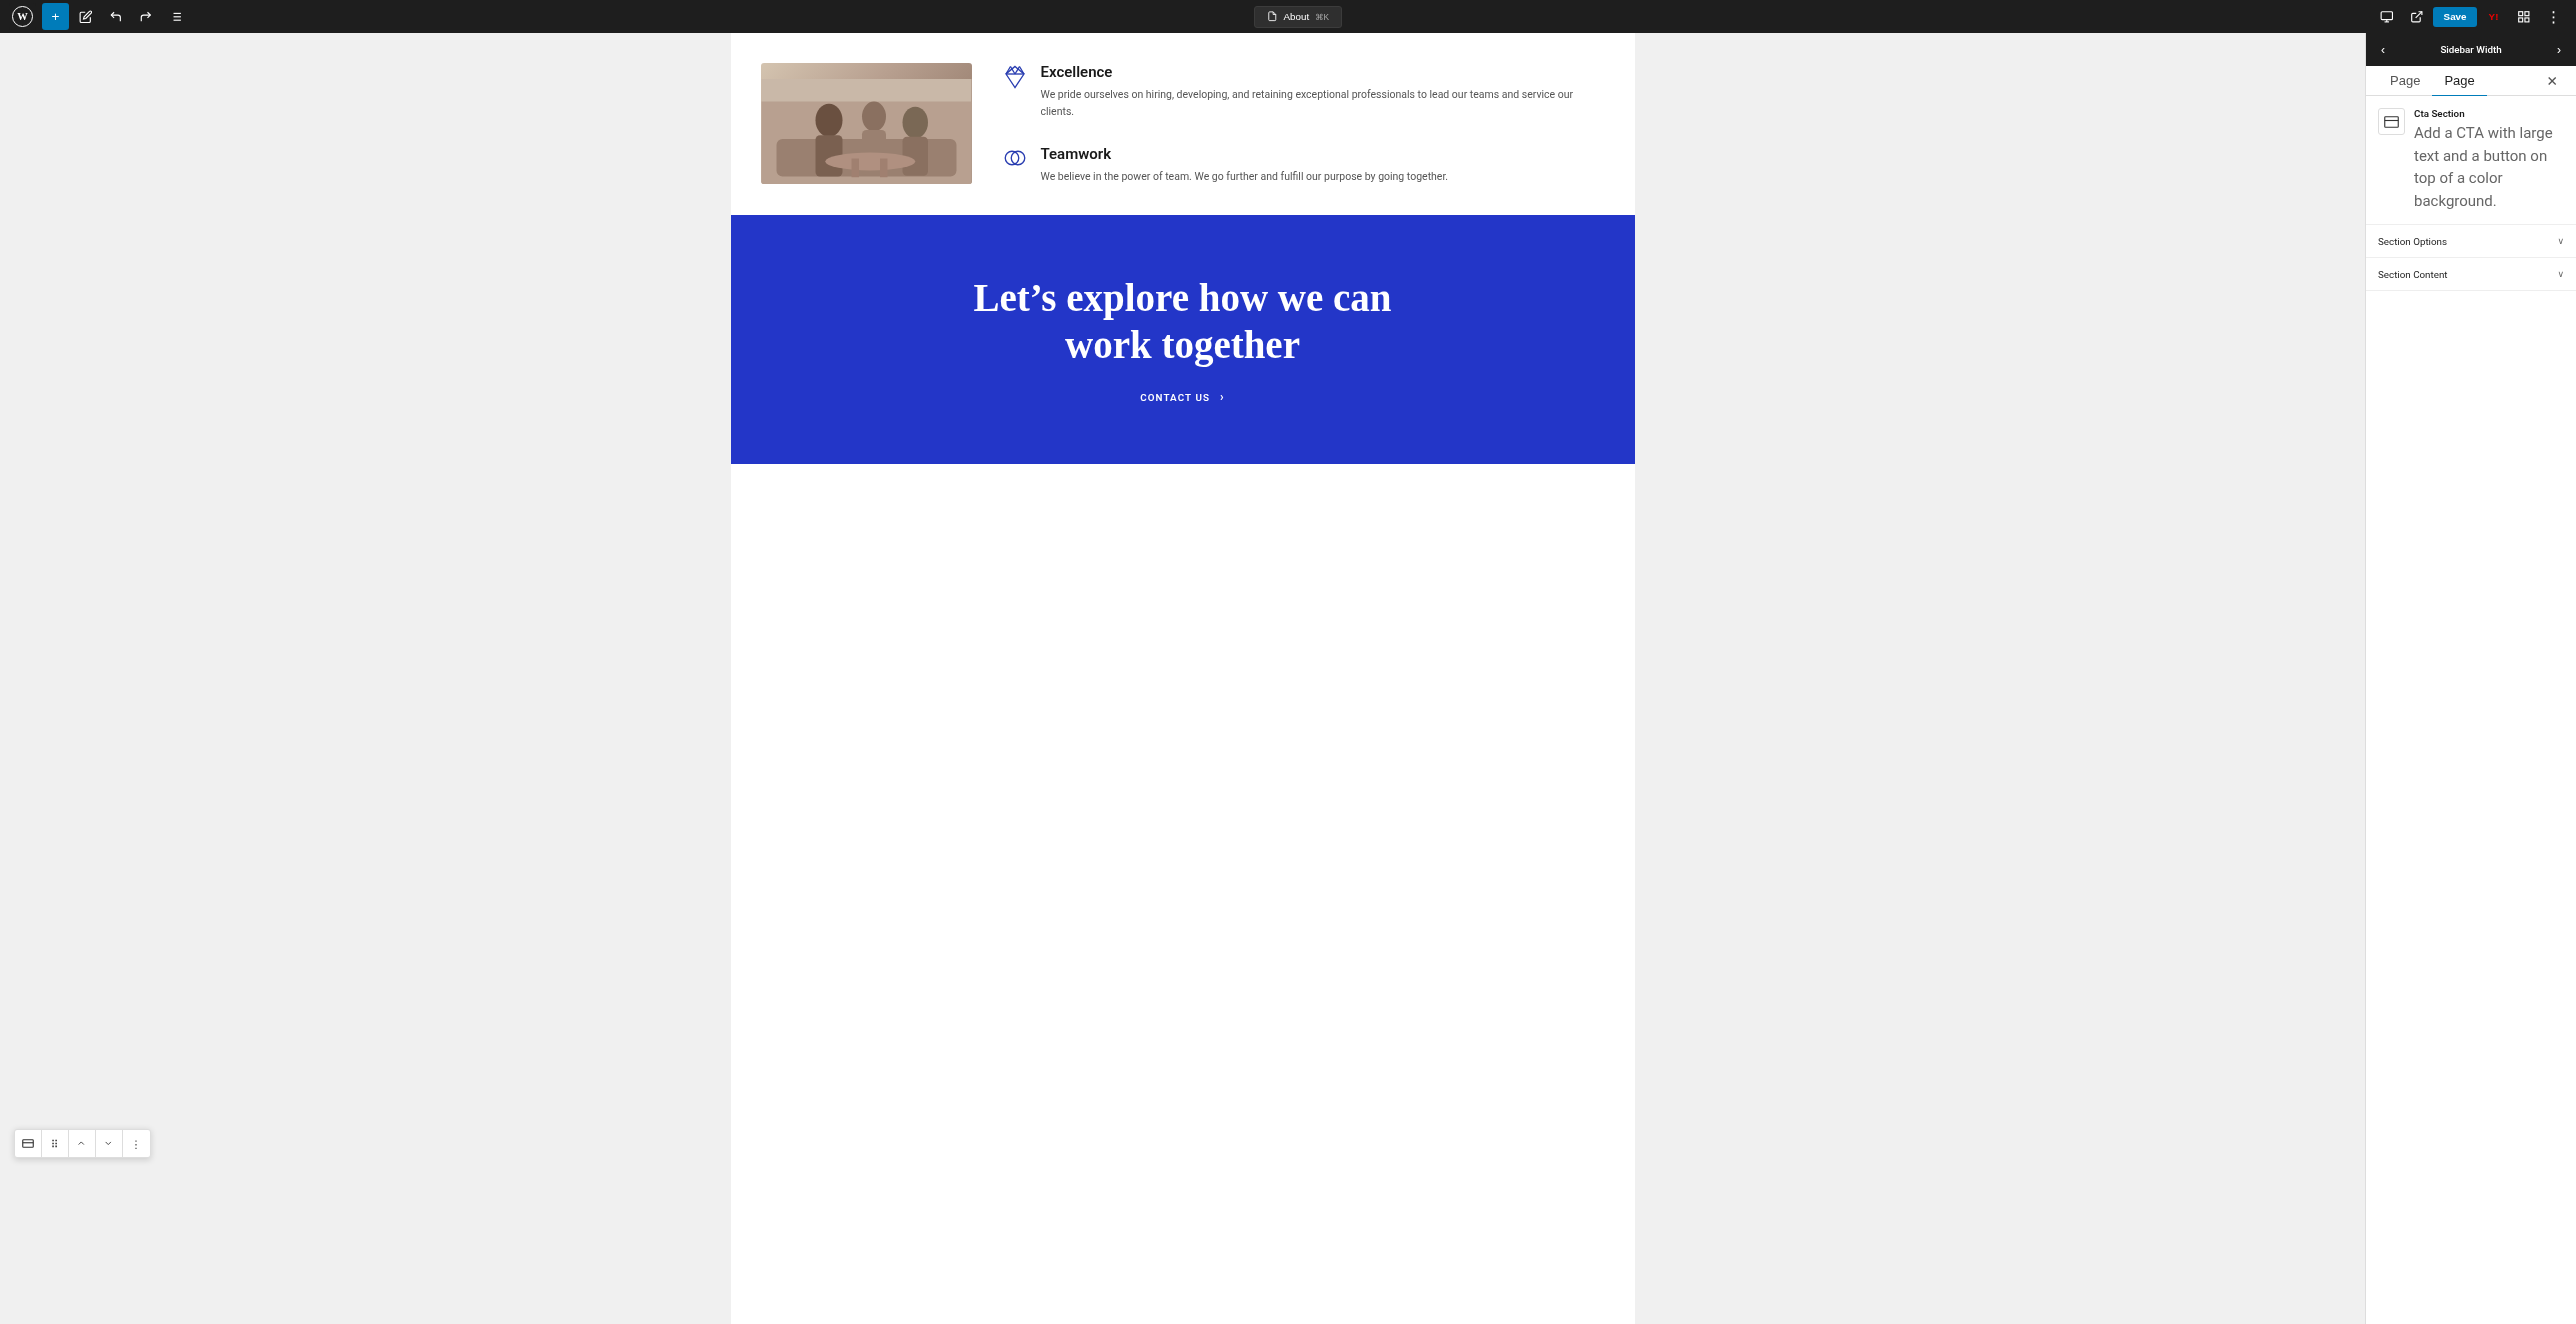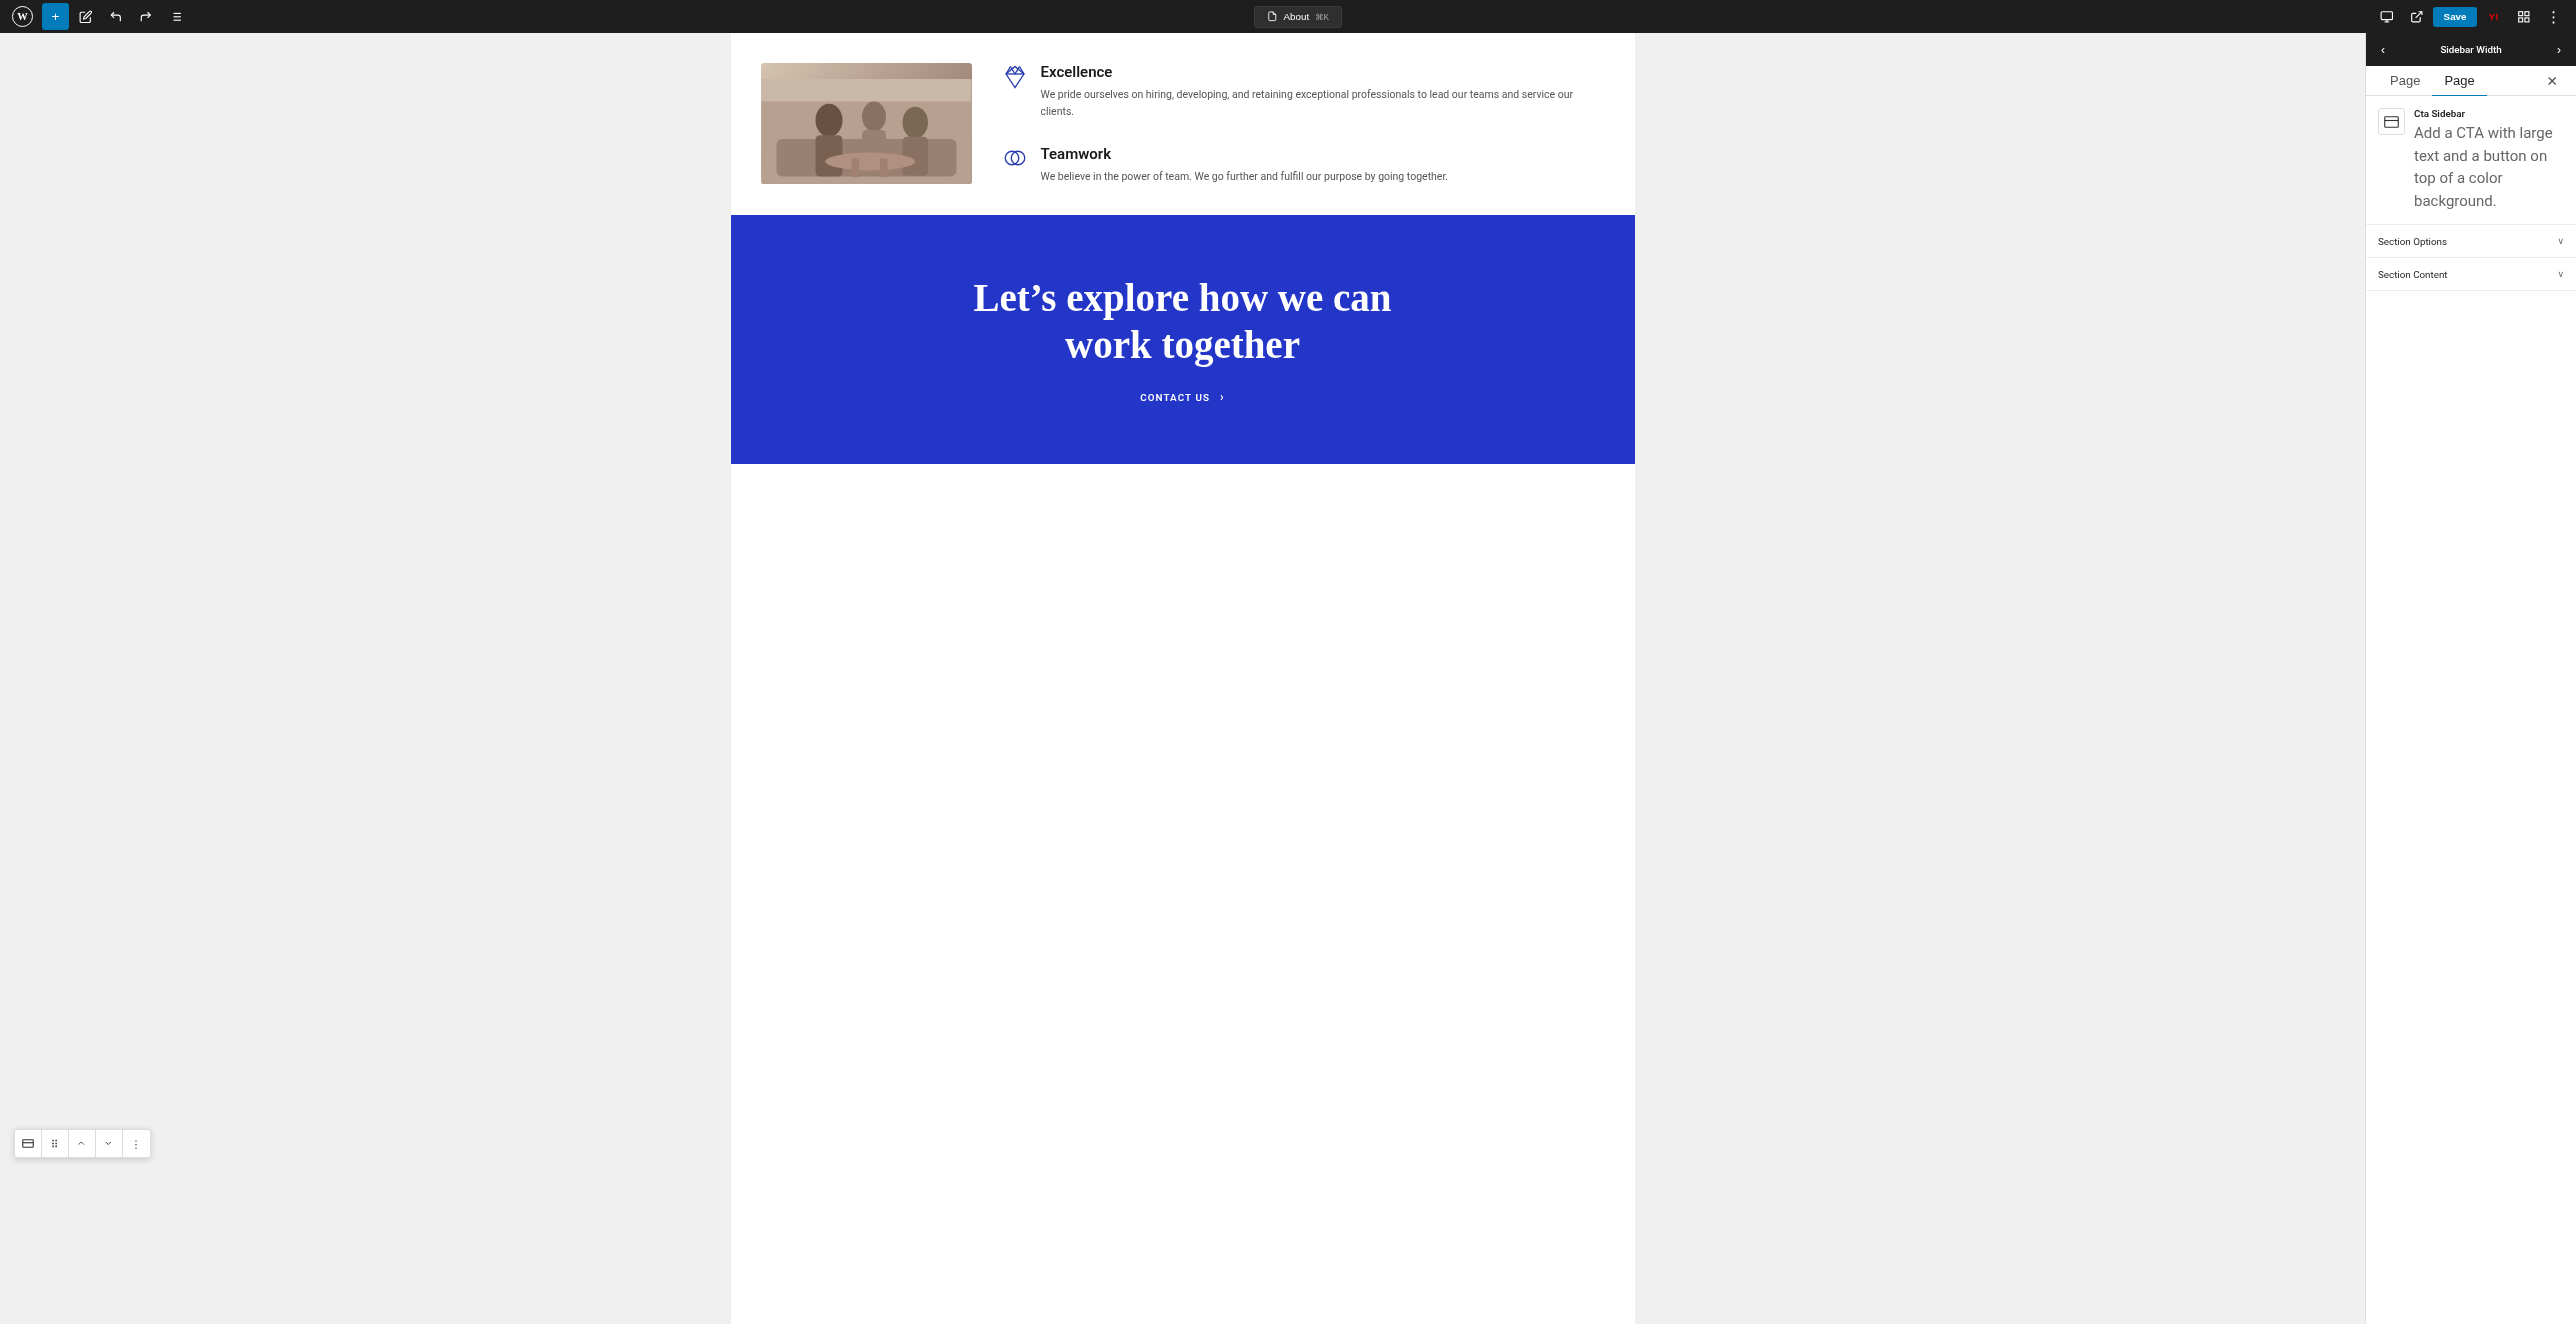--- a/index.html
+++ b/index.html
@@ -520,21 +520,21 @@
     </div>
 
     <div class="block-info">
       <div class="block-icon">
         <svg width="15" height="12" viewBox="0 0 20 16" fill="none" stroke="#333" stroke-width="1.5">
             <rect x="1" y="1" width="18" height="14" rx="1"></rect>
             <line x1="1" y1="6" x2="19" y2="6"></line>
           </svg>
       </div>
       <div>
-        <div class="block-name">Cta Sidebar</div>
+        <div class="block-name">Cta Section</div>
         <div class="block-desc">Add a CTA with large text and a button on top of a color background.</div>
       </div>
     </div>
 
     <div class="accordion-item">
       <div class="accordion-header">
         <span>Section Options</span>
         <span class="accordion-chevron">∨</span>
       </div>
     </div>

